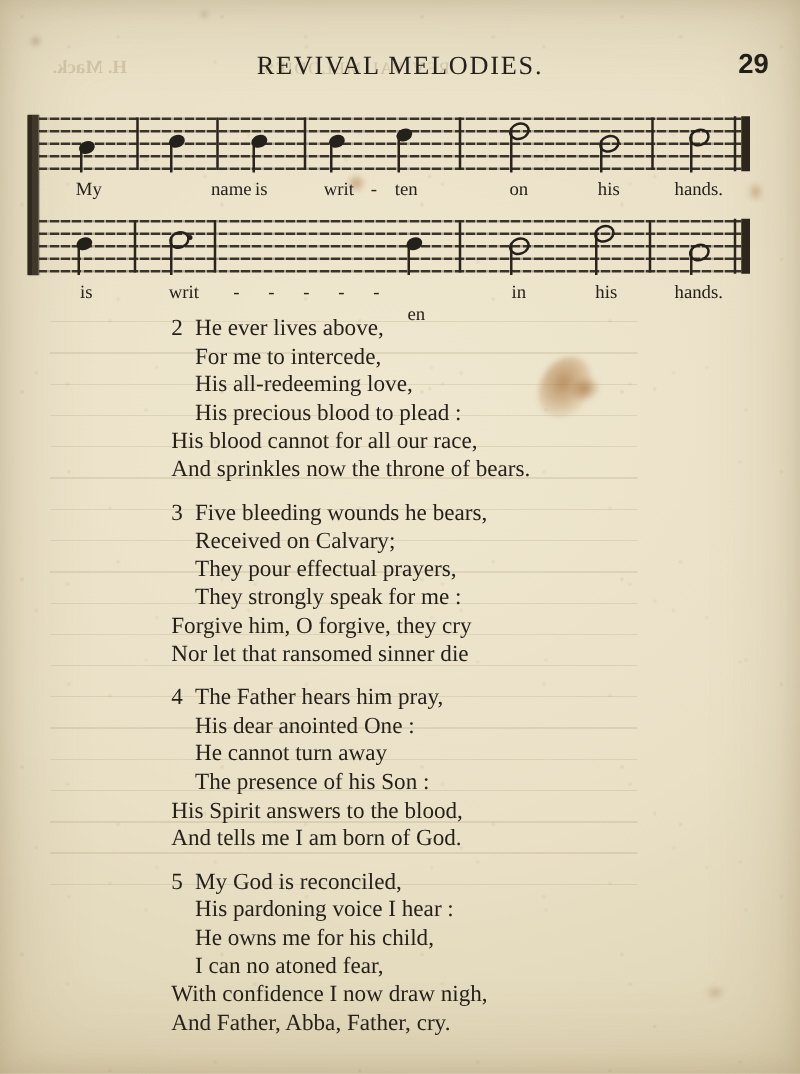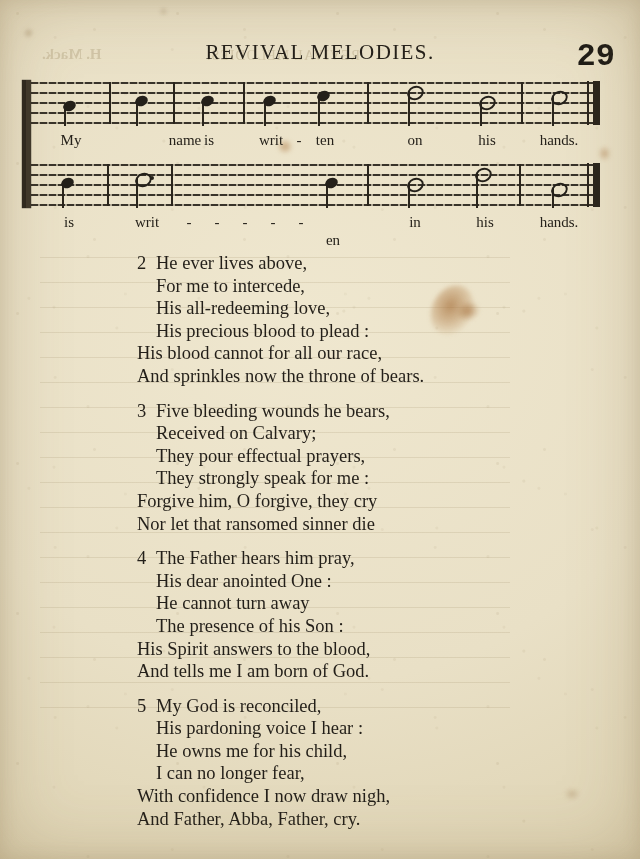--- a/index.html
+++ b/index.html
@@ -56,26 +56,26 @@
 
   
   #header{position:absolute;left:0;top:40px;width:640px;height:34px;}
   #title{
     position:absolute;left:0;width:640px;text-align:center;top:0;
     font-size:21px;letter-spacing:1.4px;color:#24201a;
     font-family:"Liberation Serif", serif;
   }
   #pageno{
     position:absolute;right:25px;top:-2px;
-    font-size:32px;font-weight:bold;color:#1e1b16;
-    font-family:Liberation Mono, monospace;
-  }
-
-  
-  #music{position:absolute;left:0;top:80px;width:640px;height:160px;}
+    font-size:22px;font-weight:bold;color:#1e1b16;
+    font-family:Liberation Sans, sans-serif;
+  }
+
+  
+  #music{position:absolute;left:0;top:92px;width:640px;height:160px;}
   .brace{
     position:absolute;left:22px;top:0;width:9px;height:128px;
     background:linear-gradient(to right,#2a251c 0 40%, #3d362a 40% 100%);
     box-shadow:0 0 1px #000;
   }
   .system{position:absolute;left:31px;width:562px;}
   .sys1{top:2px;}
   .sys2{top:84px;}
   .staff{position:absolute;left:0;top:0;width:562px;height:41px;}
   .sline{
@@ -287,20 +287,20 @@
         <div class="vline ind">His dear anointed One :</div>
         <div class="vline ind">He cannot turn away</div>
         <div class="vline ind">The presence of his Son :</div>
         <div class="vline flush">His Spirit answers to the blood,</div>
         <div class="vline flush">And tells me I am born of God.</div>
       </div>
       <div class="stanza">
         <div class="vline flush"><span class="num">5</span><span>My God is reconciled,</span></div>
         <div class="vline ind">His pardoning voice I hear :</div>
         <div class="vline ind">He owns me for his child,</div>
-        <div class="vline ind">I can no longer fear,</div>
+        <div class="vline ind">I can no atoned fear,</div>
         <div class="vline flush">With confidence I now draw nigh,</div>
         <div class="vline flush">And Father, Abba, Father, cry.</div>
       </div>
     </div>
 
   <div id="vignette"></div>
 </div>
 
 </body></html>

